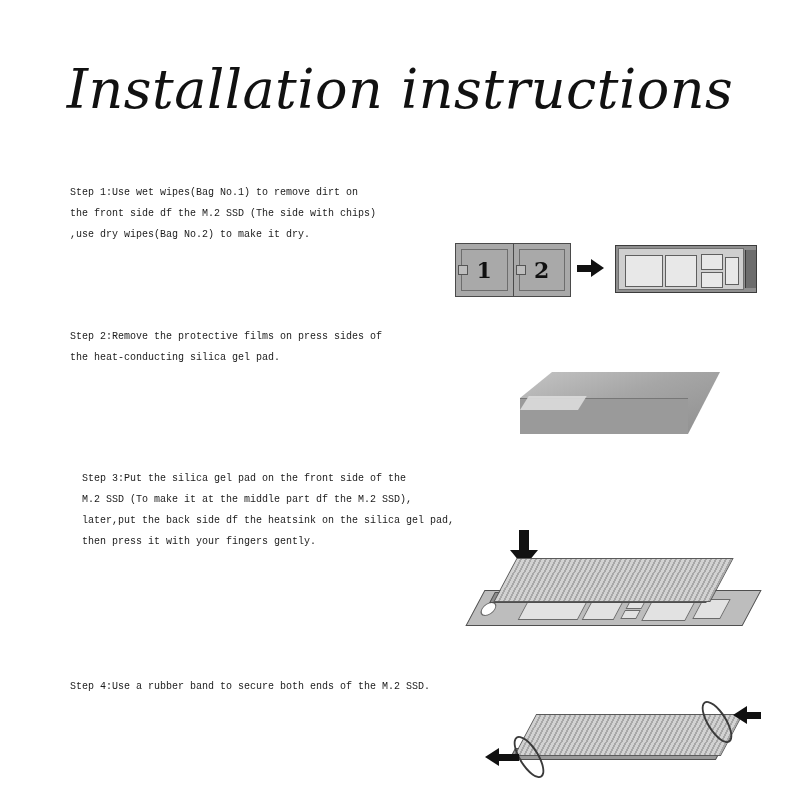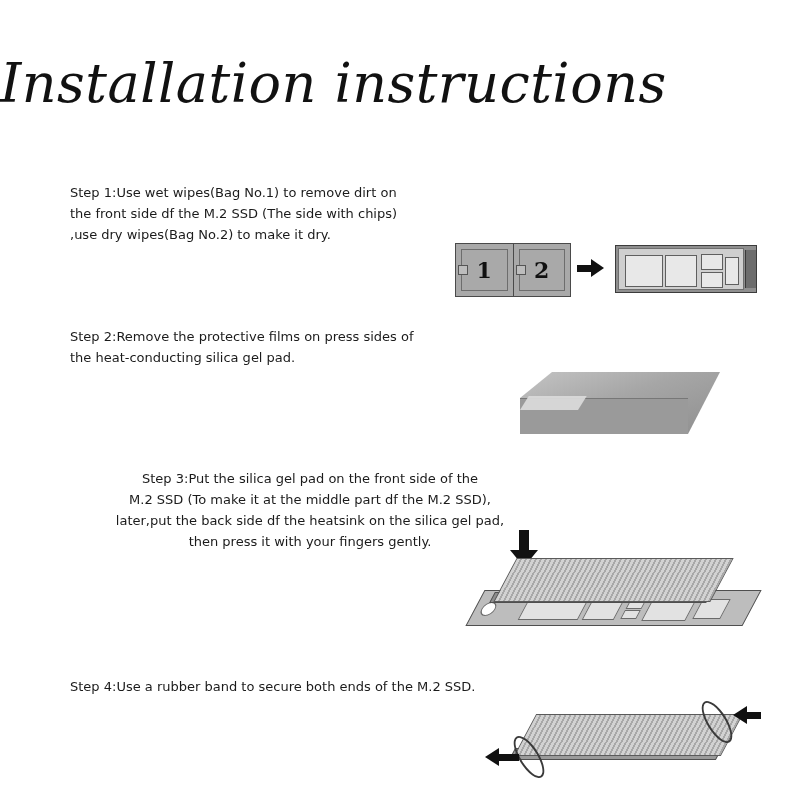--- a/index.html
+++ b/index.html
@@ -17,39 +17,41 @@
   }
   .page {
     position: absolute;
     left: 0; top: 0;
     width: 800px;
     height: 800px;
   }
   .title {
     position: absolute;
     left: 0;
-    top: 52px;
+    top: 58px;
     width: 800px;
+    text-align: center;
     font-family: "DejaVu Serif", serif;
     font-style: italic;
     font-size: 54px;
     letter-spacing: 0.5px;
     color: #111;
     white-space: nowrap;
   }
   .step-text {
     position: absolute;
-    font-size: 13px;
+    font-size: 10px;
     line-height: 21px;
     color: #1b1b1b;
     white-space: pre-line;
+    font-family: Liberation Mono, monospace;
   }
   #step1-text { left: 70px; top: 182px; width: 420px; }
   #step2-text { left: 70px; top: 326px; width: 420px; }
-  #step3-text { left: 70px; top: 468px; width: 480px; text-align: center; }
+  #step3-text { left: 82px; top: 468px; width: 480px; }
   #step4-text { left: 70px; top: 676px; width: 520px; }
 
   
   .fig1 { position: absolute; left: 455px; top: 243px; width: 300px; height: 62px; }
   .packets {
     position: absolute; left: 0; top: 0;
     width: 114px; height: 52px;
     background: #a9a9a9;
     border: 1.5px solid #4a4a4a;
     display: flex;

